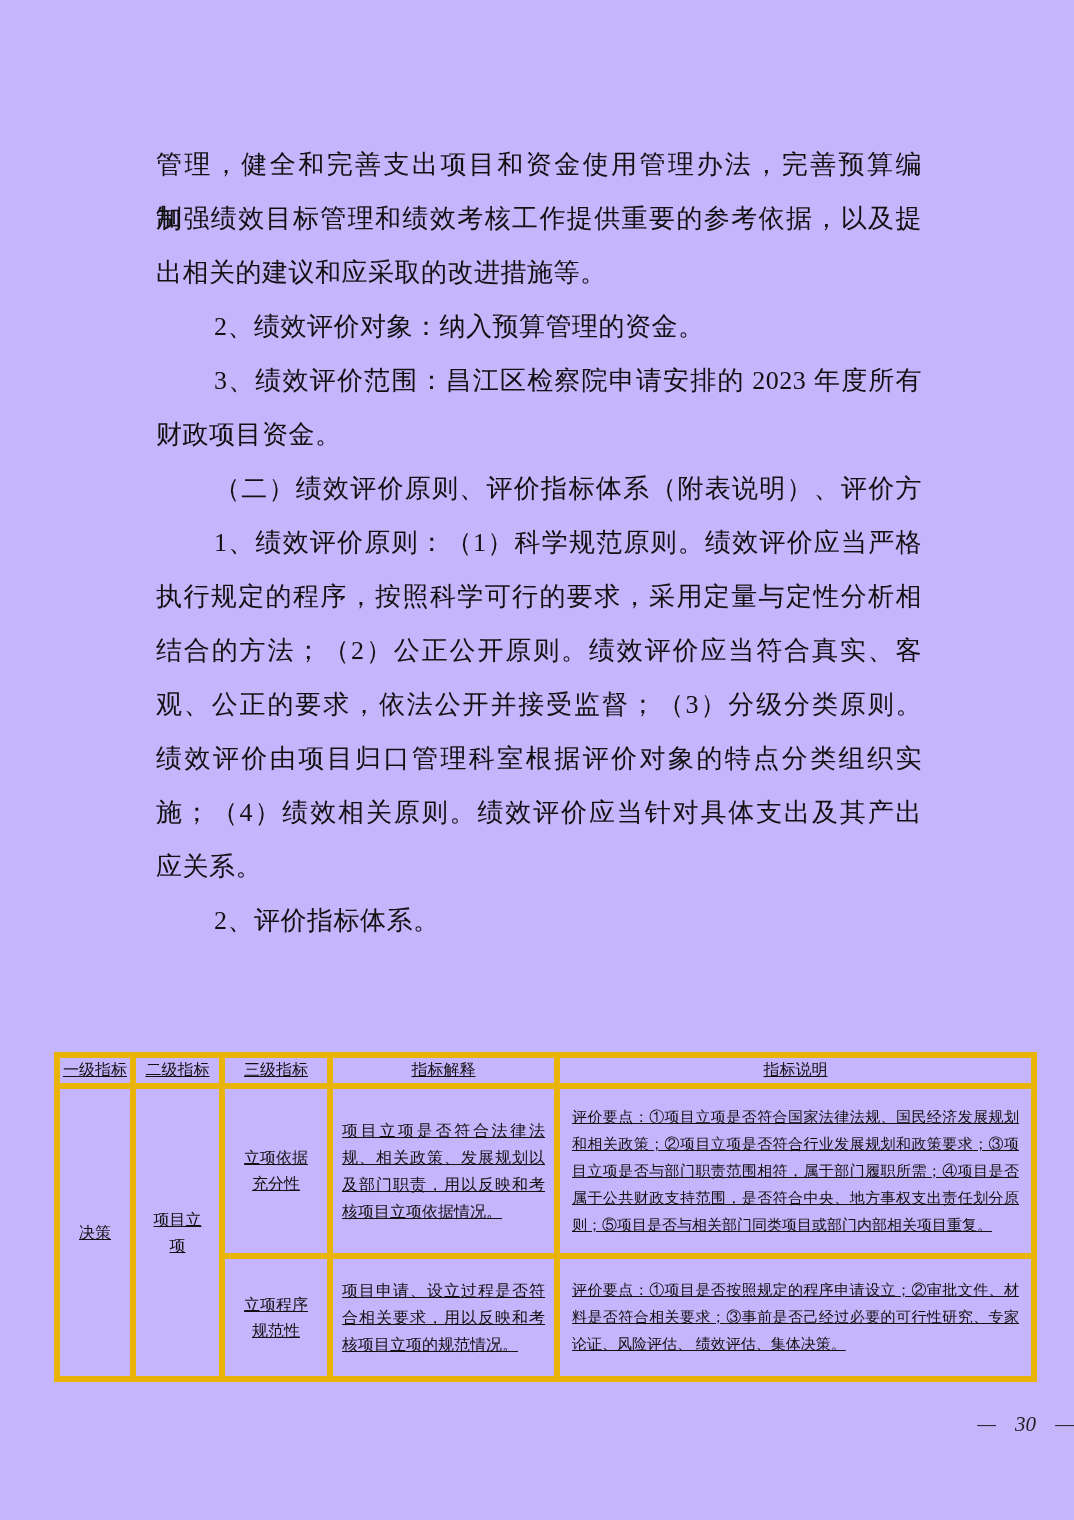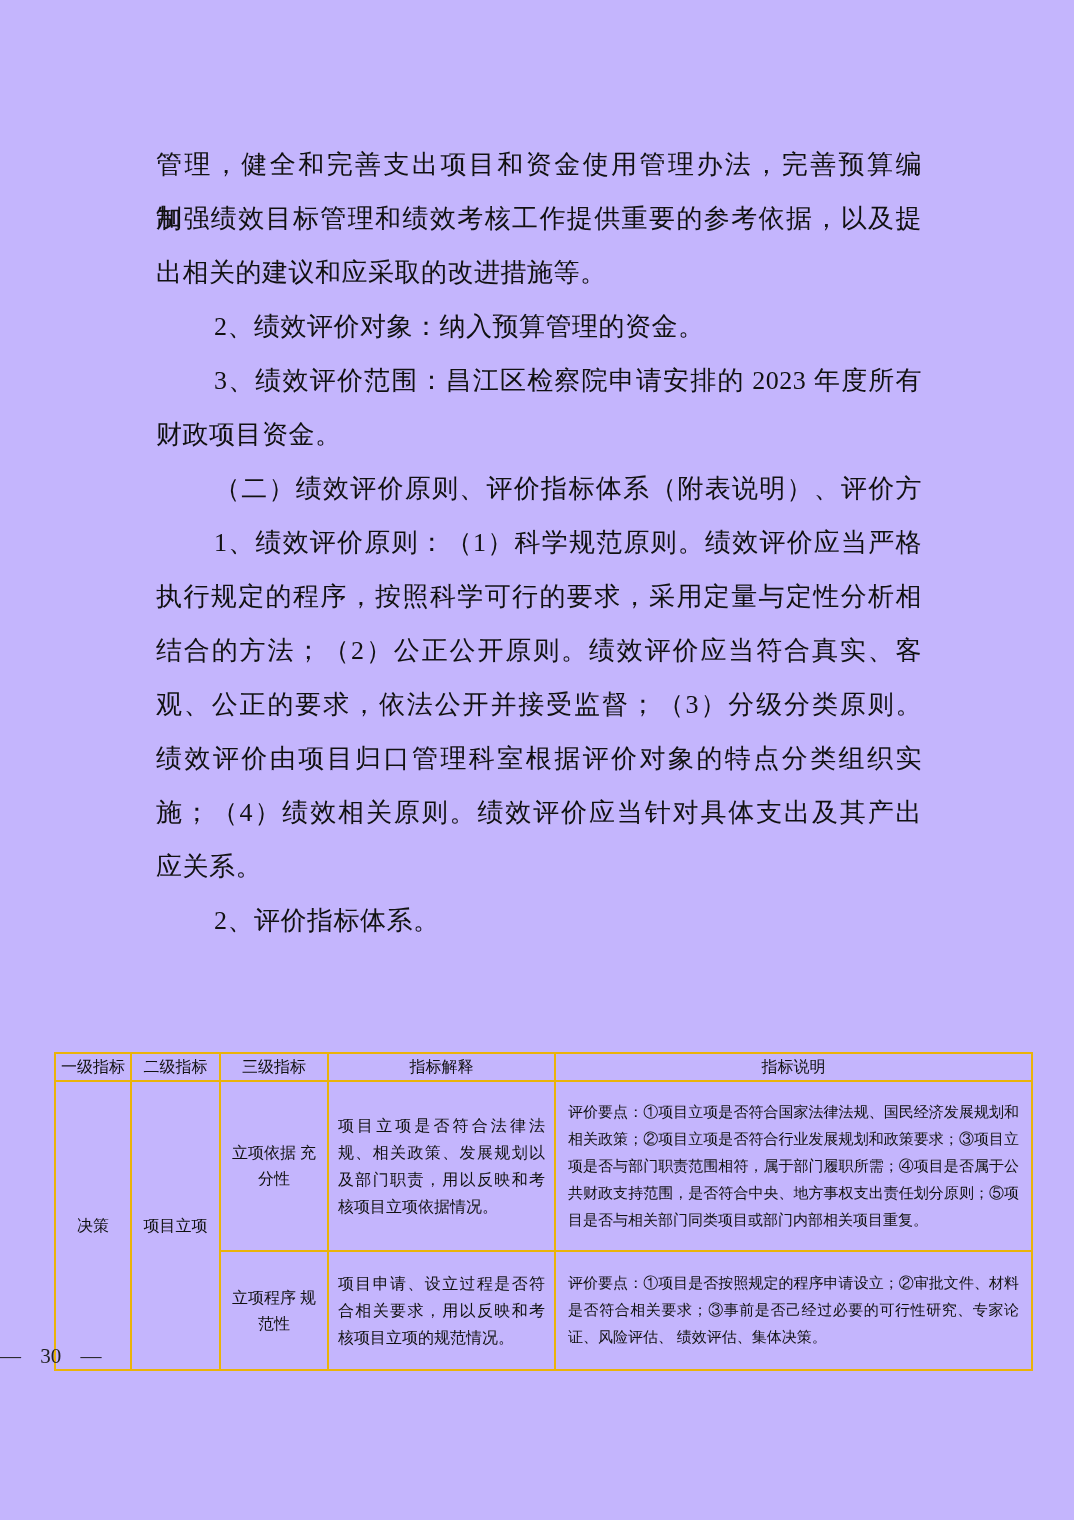--- a/index.html
+++ b/index.html
@@ -41,23 +41,24 @@
     left: 54px;
     top: 1052px;
     width: 977px;
     border-collapse: collapse;
     table-layout: fixed;
     font-size: 16px;
     color: #111111;
   }
   .indicator-table th,
   .indicator-table td {
-    border: 2px solid #eab308;
+    border: 6px solid #eab308;
     vertical-align: middle;
     font-weight: normal;
+    text-decoration: underline;
   }
   .indicator-table th {
     height: 28px;
     text-align: center;
     font-size: 16px;
     padding: 2px;
   }
   .row-a > td { height: 170px; }
   .row-b > td { height: 110px; }
   .cell-center { text-align: center; padding: 8px 10px; line-height: 26px; }
@@ -70,26 +71,27 @@
   .cell-desc {
     text-align: justify;
     padding: 6px 12px;
     line-height: 27px;
     font-size: 15px;
   }
   
   .footer {
     position: absolute;
     left: 0;
-    top: 1344px;
+    top: 1412px;
     width: 100%;
-    text-align: left;
+    text-align: right;
     font-size: 21px;
     word-spacing: 14px;
     color: #222222;
+    font-style: italic;
   }
 </style>
 </head>
 <body>
 
 <div class="page">
 
   <div class="body-text">
       <div class="line fill">管理，健全和完善支出项目和资金使用管理办法，完善预算编制、</div>
       <div class="line fill">加强绩效目标管理和绩效考核工作提供重要的参考依据，以及提</div>

